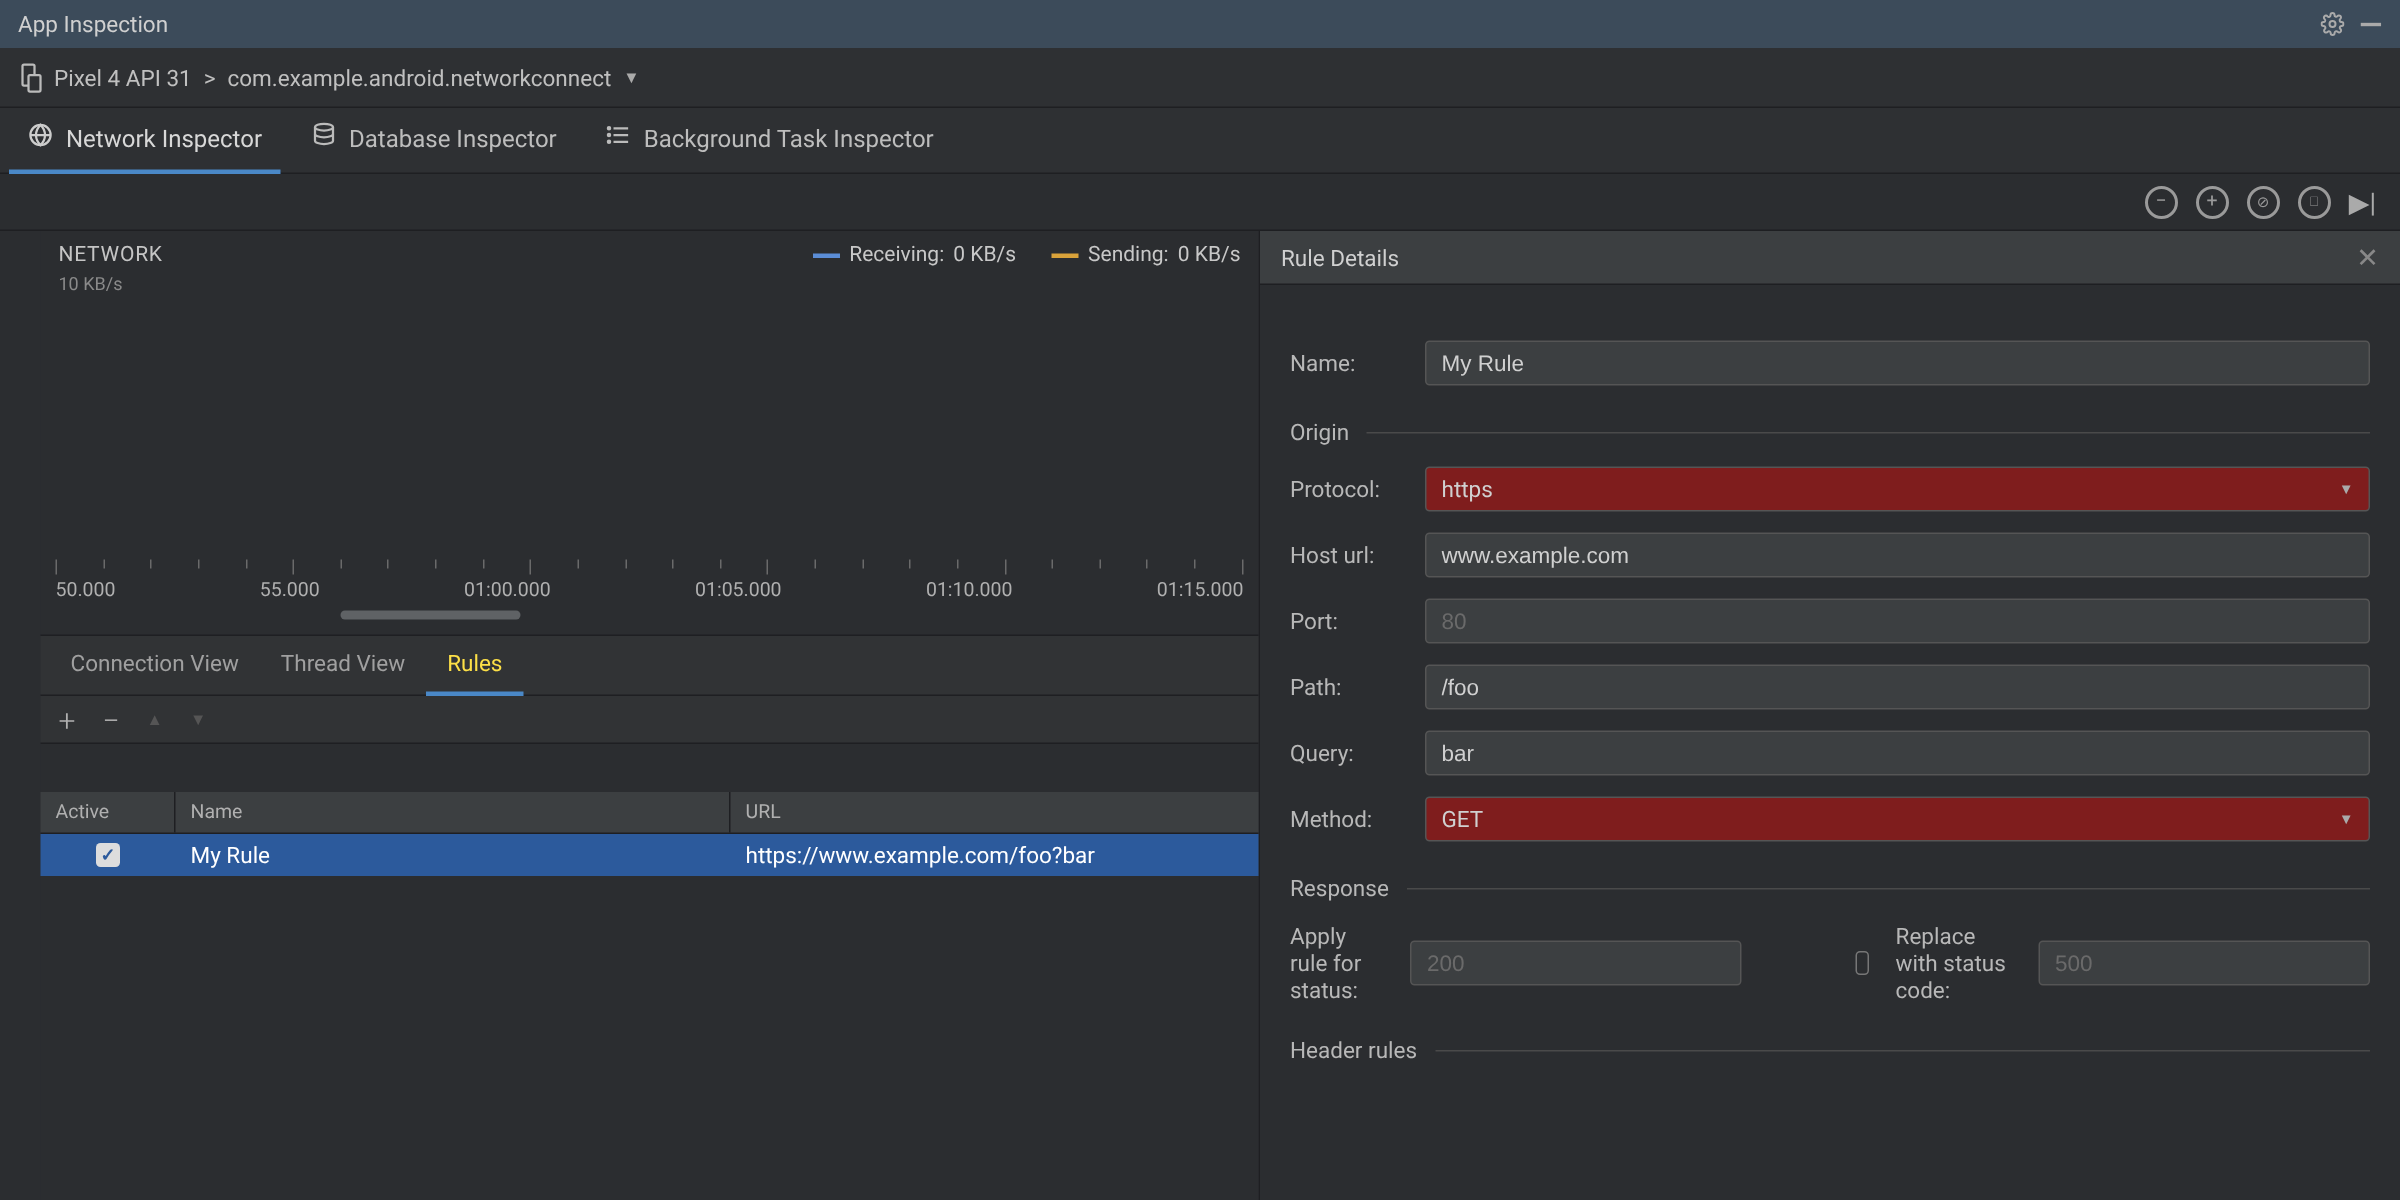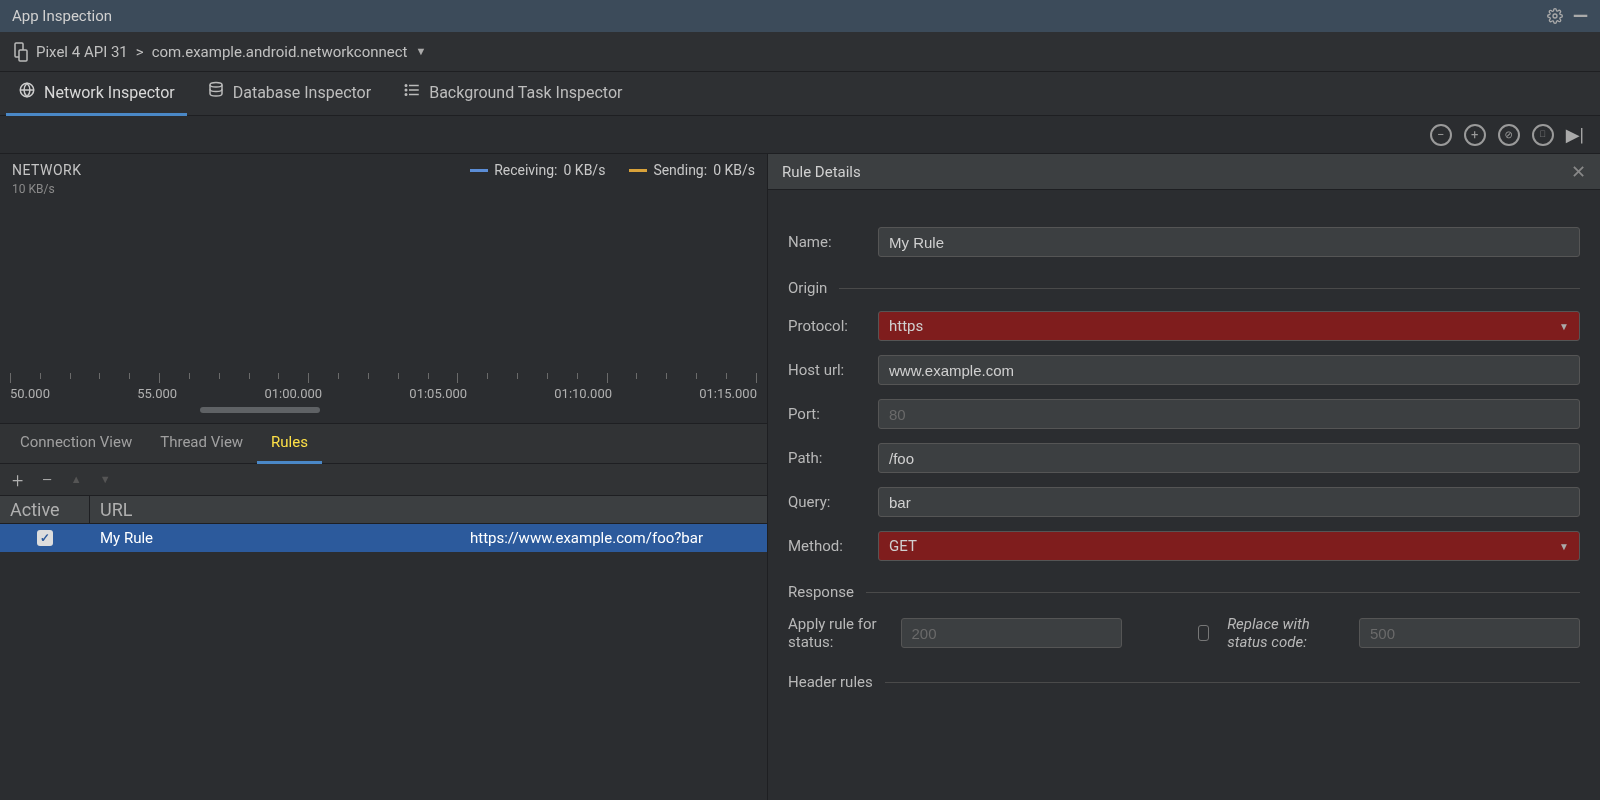--- a/index.html
+++ b/index.html
@@ -68,21 +68,21 @@
   display: flex;
   align-items: center;
   justify-content: flex-end;
   padding: 0 16px;
   gap: 12px;
   border-bottom: 1px solid #1e1f22;
 }
 .circ-icon { width:22px; height:22px; border:2px solid #9a9a9a; border-radius:50%; display:inline-flex; align-items:center; justify-content:center; font-size:13px; color:#9a9a9a; cursor:pointer;}
 
 .main-split { display: flex; height: calc(800px - 32px - 40px - 44px - 38px); }
-.left-pane { width: 768px; display:flex; flex-direction:column; border-right:1px solid #1e1f22;}
+.left-pane { width: 840px; display:flex; flex-direction:column; border-right:1px solid #1e1f22;padding-left:27px;}
 .right-pane { flex:1; display:flex; flex-direction:column; background:#2b2d30;}
 
 .network-graph {
   background:#2b2d30;
   border-bottom:1px solid #1e1f22;
   height: 270px;
   position:relative;
 }
 .graph-header {
   display:flex;
@@ -137,21 +137,21 @@
   display:flex;
   align-items:center;
   gap:18px;
   padding:0 12px;
   border-bottom:1px solid #1e1f22;
 }
 .rules-toolbar span { cursor:pointer; color:#b0b0b0; font-size:16px;}
 .rules-toolbar span.disabled { color:#555;}
 
 .rules-table { flex:1; background:#2b2d30; display:flex; flex-direction:column;}
-.rules-head { display:flex; height:28px; background:#3c3f41; border-bottom:1px solid #1e1f22; font-size:18px; color:#b0b0b0;}
+.rules-head { display:flex; height:28px; background:#3c3f41; border-bottom:1px solid #1e1f22; font-size:13px; color:#b0b0b0;margin-top:32px;}
 .rules-head .col-active { width:90px; padding-left:10px; display:flex; align-items:center; border-right:1px solid #1e1f22;}
 .rules-head .col-name { width:370px; padding-left:10px; display:flex; align-items:center; border-right:1px solid #1e1f22;}
 .rules-head .col-url { flex:1; padding-left:10px; display:flex; align-items:center;}
 .rule-row { display:flex; height:28px; align-items:center; font-size:15px;}
 .rule-row.selected { background:#2c5a9c; color:#fff;}
 .rule-row .col-active { width:90px; display:flex; justify-content:center; align-items:center;}
 .rule-row .col-name { width:370px; padding-left:10px;}
 .rule-row .col-url { flex:1; padding-left:10px;}
 .chk { width:16px; height:16px; background:#ddd; border-radius:3px; display:inline-flex; align-items:center; justify-content:center; font-size:12px; color:#2c5a9c; font-weight:bold;}
 
@@ -343,20 +343,21 @@
     <div class="rules-toolbar">
       <span style="font-size:20px;font-weight:300;">+</span>
       <span style="font-size:20px;font-weight:300;">−</span>
       <span class="disabled" style="font-size:11px;">▲</span>
       <span class="disabled" style="font-size:11px;">▼</span>
     </div>
 
     <div class="rules-table">
       <div class="rules-head">
         <div class="col-active">Active</div>
+        <div class="col-name">Name</div>
         <div class="col-url">URL</div>
       </div>
       <div class="rule-row selected">
         <div class="col-active">
           <span class="chk">✓</span>
         </div>
         <div class="col-name">My Rule</div>
         <div class="col-url">https://www.example.com/foo?bar</div>
       </div>
     </div>
@@ -412,21 +413,21 @@
       <div class="section-header">
         <span>Response</span>
         <div class="line"></div>
       </div>
 
       <div class="form-row" style="gap:18px;">
         <label style="width:auto;">Apply rule for status:</label>
         <input type="text" class="narrow" placeholder="200" style="">
         <div style="flex:0 0 40px;"></div>
         <span class="checkbox-sq"></span>
-        <label style="width:auto;font-style:italic;">Replace with status code:</label>
+        <label style="width:auto;">Replace with status code:</label>
         <input type="text" class="narrow" placeholder="500" style="">
       </div>
 
       <div class="section-header" style="margin-bottom:4px;">
         <span>Header rules</span>
         <div class="line"></div>
       </div>
     </div>
   </div>
 </div>

